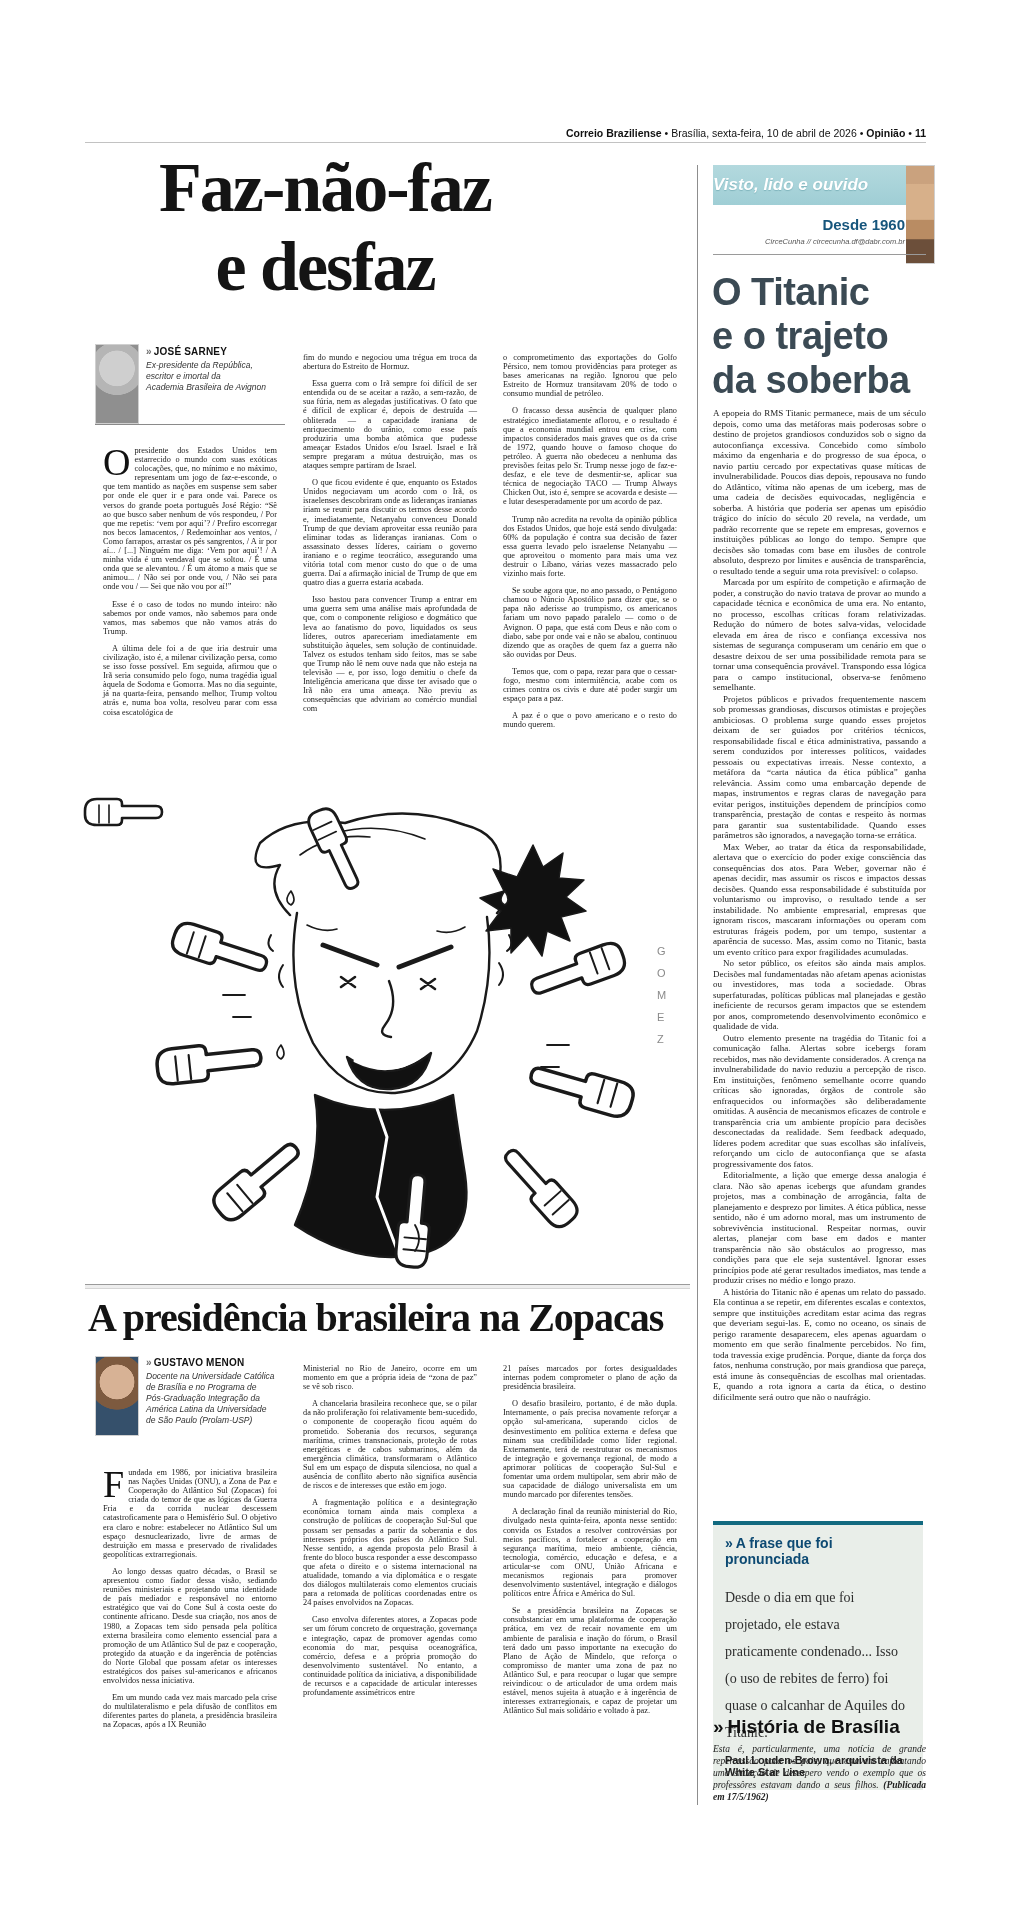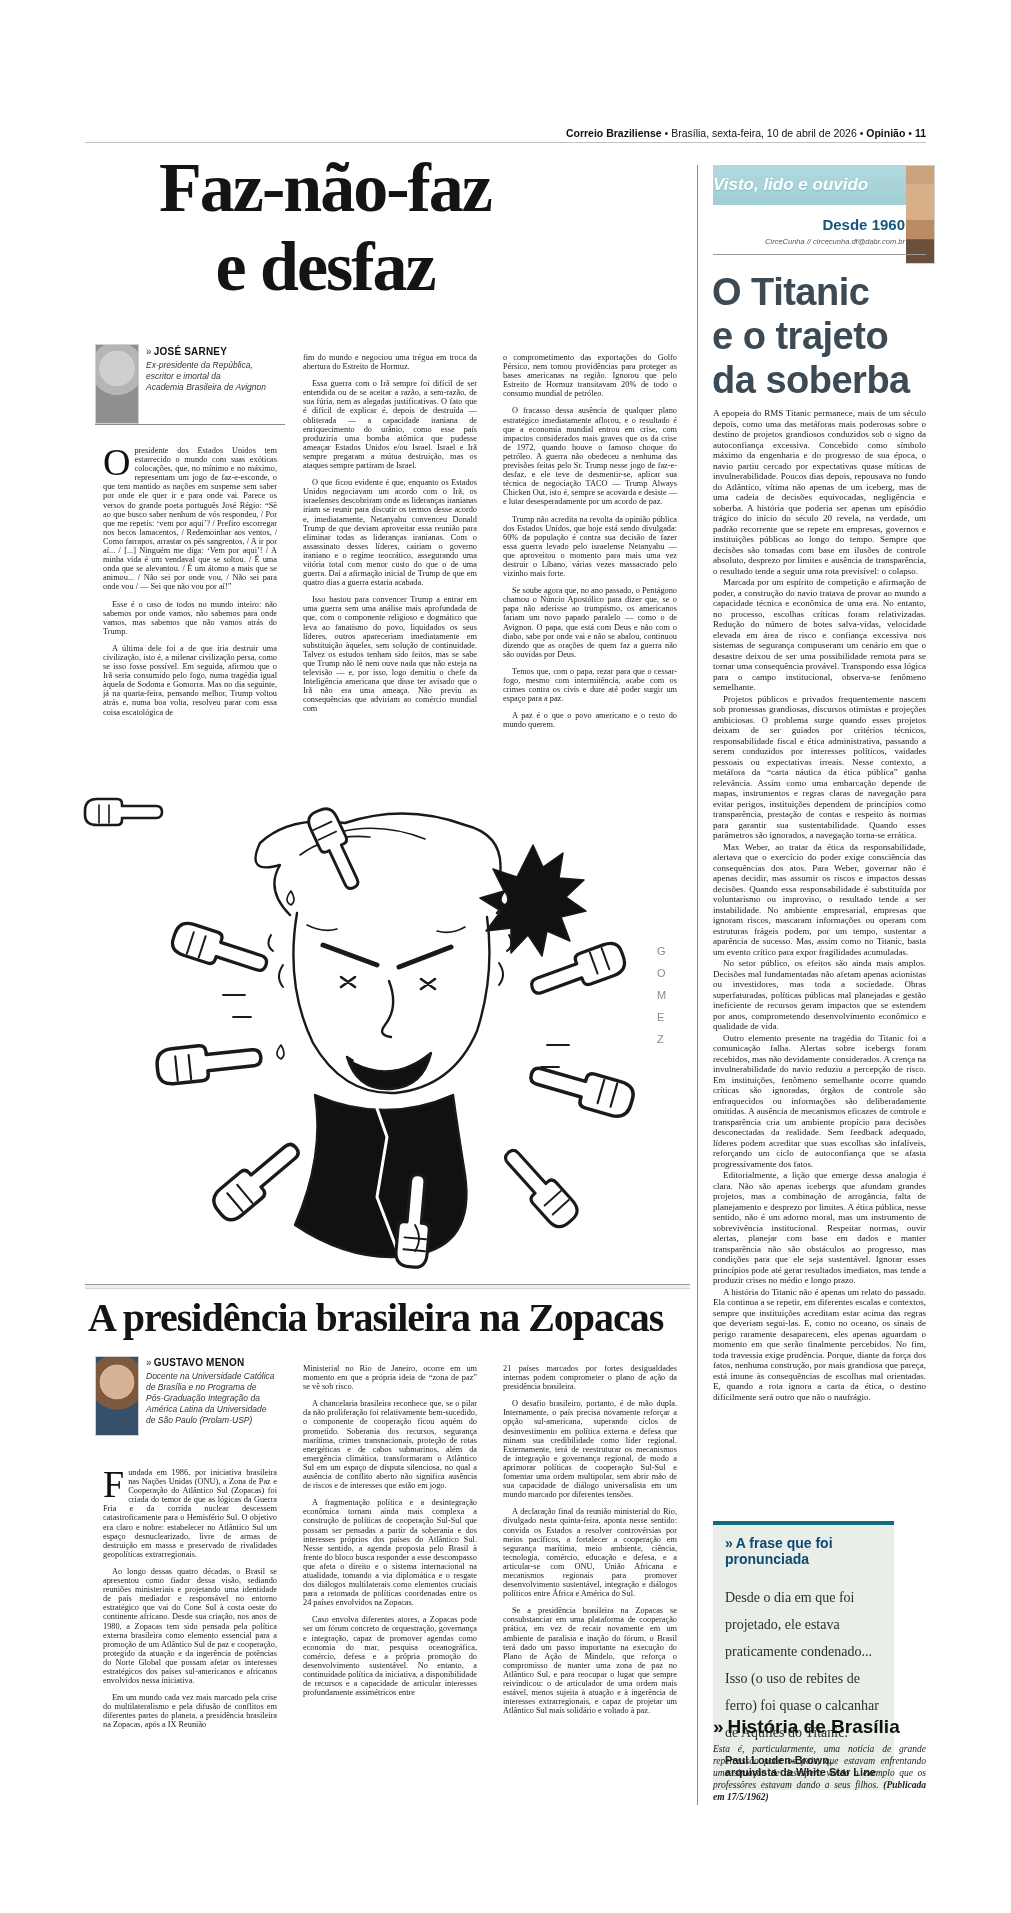--- a/index.html
+++ b/index.html
@@ -46,21 +46,21 @@
   .contact{width:192px;text-align:right;font-family:"Liberation Sans",sans-serif;font-style:italic;
            font-size:7.5px;color:#555;}
   .sb-rule{width:213px;height:1px;background:#9a9a9a;}
   .titanic-headline{font-family:"Liberation Sans",sans-serif;font-weight:bold;font-size:38px;
                     line-height:44px;letter-spacing:-.5px;color:#3b4a54;}
   .titanic-body{width:213px;height:1102px;overflow:hidden;font-size:9px;line-height:10.5px;
                 text-align:justify;hyphens:auto;}
   .titanic-body p{margin:0;}
   .titanic-body p + p{text-indent:10px;margin-top:1px;}
   
-  .quote-box{width:181px;box-sizing:border-box;border-top:4px solid #126a80;background:#e9eee9;
+  .quote-box{width:210px;box-sizing:border-box;border-top:4px solid #126a80;background:#e9eee9;
              padding:10px 12px 12px 12px;}
   .quote-title{font-family:"Liberation Sans",sans-serif;font-weight:bold;font-size:14px;color:#0d4a73;}
   .quote-title .chev{margin-right:3px;}
   .quote-text{font-size:14px;line-height:27px;color:#2e2e2e;margin-top:17px;}
   .quote-attr{font-family:"Liberation Sans",sans-serif;font-weight:bold;font-size:11px;color:#222;margin-top:8px;}
   
   .hist-title{font-family:"Liberation Sans",sans-serif;font-weight:bold;font-size:19px;color:#111;}
   .hist-title .chev{margin-right:4px;}
   .hist-text{width:213px;font-size:9.5px;font-style:italic;line-height:12px;text-align:justify;color:#222;margin-top:5px;}
   .hist-text b{font-style:italic;}

